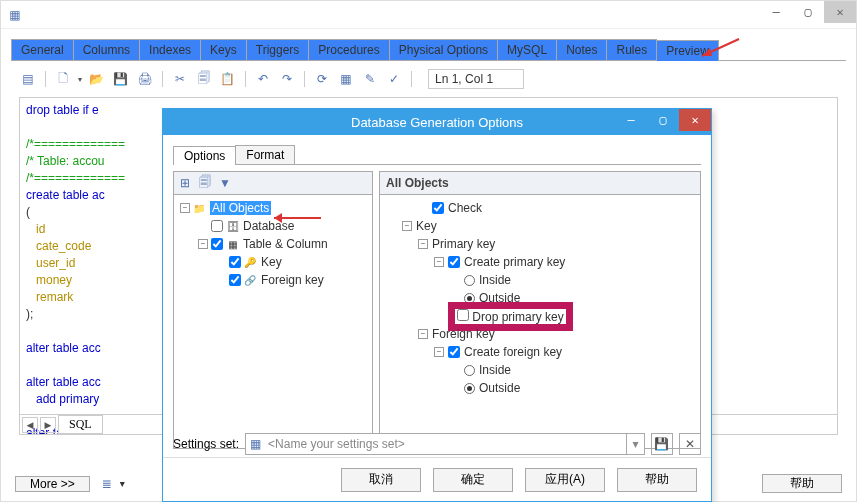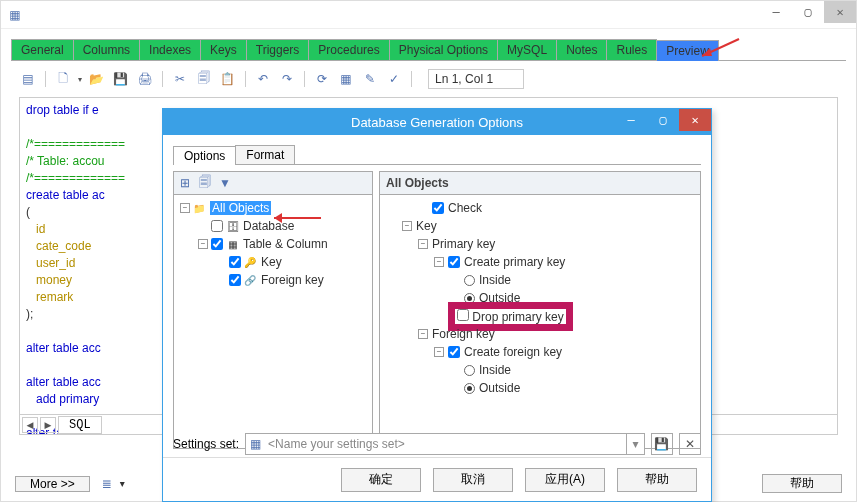--- a/index.html
+++ b/index.html
@@ -9,38 +9,38 @@
 .main-window { position: absolute; top: 0; left: 0; width: 857px; height: 502px; background: #fff; border: 1px solid #ddd; }
 .titlebar { height: 28px; background: #fff; display: flex; align-items: center; position: relative; border-bottom: 1px solid #eee; }
 .titlebar .icon-box { width: 28px; display:flex; align-items:center; justify-content:center; color:#5273b0; }
 .titlebar .title { position: absolute; left: 50%; transform: translateX(-50%); font-size: 14px; color: #444; }
 .win-btns { position: absolute; right: 0; top: 0; display: flex; }
 .win-btn { width: 32px; height: 22px; display:flex; align-items:center; justify-content:center; background:#fff; color:#555; font-family: monospace; }
 .win-btn.close { background:#ccc; color:#666; }
 
 
 .tabs { display: flex; border-bottom: 1px solid #a9a9a9; margin: 10px 10px 0 10px; }
-.tab { padding: 3px 9px; border: 1px solid #a9a9a9; border-bottom: none; background: #22c55e; margin-right: -1px; color:#333; }
+.tab { padding: 3px 9px; border: 1px solid #a9a9a9; border-bottom: none; background: #3b82f6; margin-right: -1px; color:#333; }
 .tab.active { background: #3b82f6; position: relative; top: 1px; }
 
 
 .toolbar { display:flex; align-items:center; gap:6px; padding: 8px 18px; }
 .tool-sep { width:1px; height:16px; background:#ccc; margin:0 2px; }
 .tool-btn { width:18px; height:18px; display:flex; align-items:center; justify-content:center; color:#5273b0; }
 .cursor-pos { margin-left: 8px; padding:2px 30px 2px 6px; border:1px solid #ccc; background:#fff; color:#333;text-align:center; }
 
 
 .editor-wrap { margin: 0 18px; border:1px solid #ccc; height:338px; background:#fff; position:relative; overflow:hidden;}
 .editor { padding:4px 6px; font-family: "Courier New", monospace; font-size:12px; line-height:16px; white-space:pre; color:#333; }
 .editor .kw { color:#0000cc; }
 .editor .nm { color:#b38f00; }
 .editor .cmt { color:#18a018; }
 .bottom-tabs { position:absolute; left:0; bottom:0; height:20px; display:flex; align-items:center; border-top:1px solid #ccc; width:100%;}
 .bottom-tabs .nav { width:16px; height:16px; border:1px solid #ccc; margin-left:2px; display:flex;align-items:center;justify-content:center; font-size:9px; color:#555;}
-.bottom-tabs .tabv { padding:1px 10px; border:1px solid #ccc; margin-left:2px; background:#fff; font-family:Liberation Mono, monospace;}
+.bottom-tabs .tabv { padding:1px 10px; border:1px solid #ccc; margin-left:2px; background:#fff; font-family:Liberation Serif, serif;}
 
 
 .footer { position:absolute; bottom:8px; left:0; width:100%; display:flex; align-items:center; padding:0 14px; gap:8px;}
 .footer-btn { padding:0 14px; border:1px solid #a9a9a9; background:#f4f4f4; }
 .footer .spacer { flex:1; }
 .footer .arrow { font-size:10px; color:#333; margin-left:-4px;}
 
 
 .dialog { position:absolute; left:162px; top:108px; width:550px; height:394px; background:#fff; border:1px solid #3aa0e6; box-shadow: 3px 3px 6px rgba(0,0,0,.15);}
 .dlg-titlebar { height:26px; background:#3aa0e6; display:flex; align-items:center; position:relative; }
@@ -306,22 +306,22 @@
     <div class="settings-input">
       <span style="width:14px;color:#5273b0">▦</span>
       <span style="margin-left:4px">&lt;Name your settings set&gt;</span>
       <span class="dd">▾</span>
     </div>
     <div class="small-btn">💾</div>
     <div class="small-btn">✕</div>
   </div>
 
   <div class="dlg-footer">
+    <div class="dlg-btn">取消</div>
     <div class="dlg-btn">确定</div>
-    <div class="dlg-btn">取消</div>
     <div class="dlg-btn">应用(A)</div>
     <div class="dlg-btn">帮助</div>
   </div>
 </div>
 
 <svg class="arrow-annot" style="left:694px;top:34px" width="50" height="30">
   <line x1="45" y1="5" x2="8" y2="22" stroke="#d33" stroke-width="2"></line>
   <polygon points="8,22 16,14 18,22" fill="#d33"></polygon>
 </svg>
 <svg class="arrow-annot" style="left:266px;top:208px" width="60" height="20">

